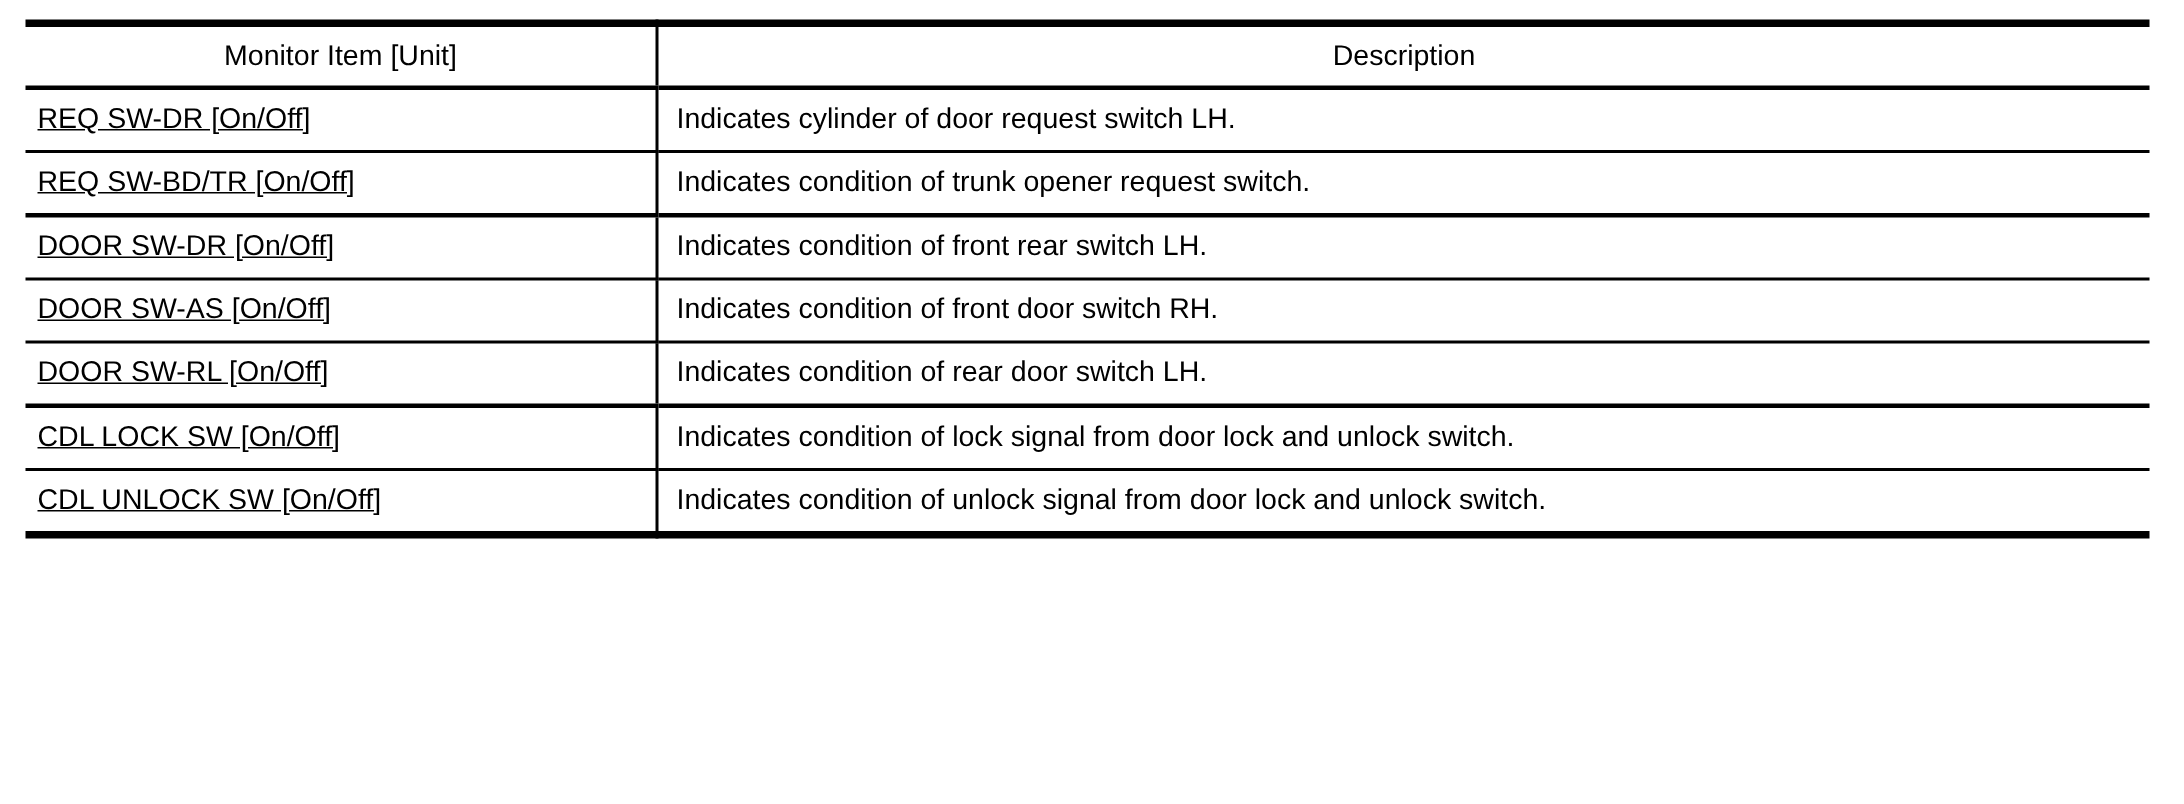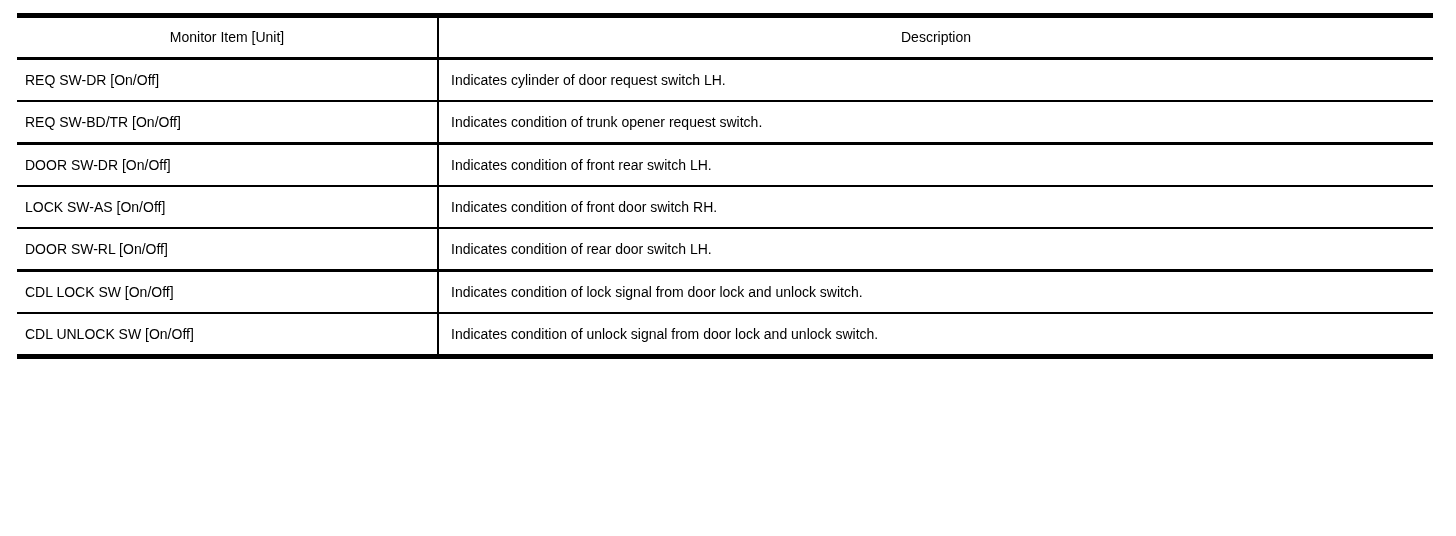--- a/index.html
+++ b/index.html
@@ -16,21 +16,21 @@
     overflow: hidden;
     font-family: "Liberation Sans", sans-serif;
     color: #000000;
   }
   table.monitor-table {
     width: 1416px;
     border-collapse: collapse;
     table-layout: fixed;
     border-top: 5px solid #000;
     border-bottom: 5px solid #000;
-    font-size: 14px;
+    font-size: 19px;
     line-height: 1.15;
   }
   col.col-item { width: 421px; }
   col.col-desc { width: 995px; }
   th {
     font-weight: normal;
     text-align: center;
     vertical-align: middle;
     height: 39px;
     border-bottom: 3px solid #000;
@@ -44,21 +44,21 @@
   }
   tr.group-end td {
     border-bottom: 3px solid #000;
   }
   tr:last-child td {
     border-bottom: none;
   }
   th:first-child, td:first-child {
     border-right: 2px solid #000;
   }
-  td.cell-item { padding-left: 8px; }
+  td.cell-item { padding-left: 8px; text-decoration: underline; }
   td.cell-desc { padding-left: 12px; }
 </style>
 </head>
 <body>
 
 <div class="page">
   <table class="monitor-table">
     <colgroup>
       <col class="col-item">
       <col class="col-desc">
@@ -76,21 +76,21 @@
         </tr>
         <tr class="group-end">
           <td class="cell-item">REQ SW-BD/TR [On/Off]</td>
           <td class="cell-desc">Indicates condition of trunk opener request switch.</td>
         </tr>
         <tr>
           <td class="cell-item">DOOR SW-DR [On/Off]</td>
           <td class="cell-desc">Indicates condition of front rear switch LH.</td>
         </tr>
         <tr>
-          <td class="cell-item">LOCK SW-AS [On/Off]</td>
+          <td class="cell-item">DOOR SW-AS [On/Off]</td>
           <td class="cell-desc">Indicates condition of front door switch RH.</td>
         </tr>
         <tr class="group-end">
           <td class="cell-item">DOOR SW-RL [On/Off]</td>
           <td class="cell-desc">Indicates condition of rear door switch LH.</td>
         </tr>
         <tr>
           <td class="cell-item">CDL LOCK SW [On/Off]</td>
           <td class="cell-desc">Indicates condition of lock signal from door lock and unlock switch.</td>
         </tr>

